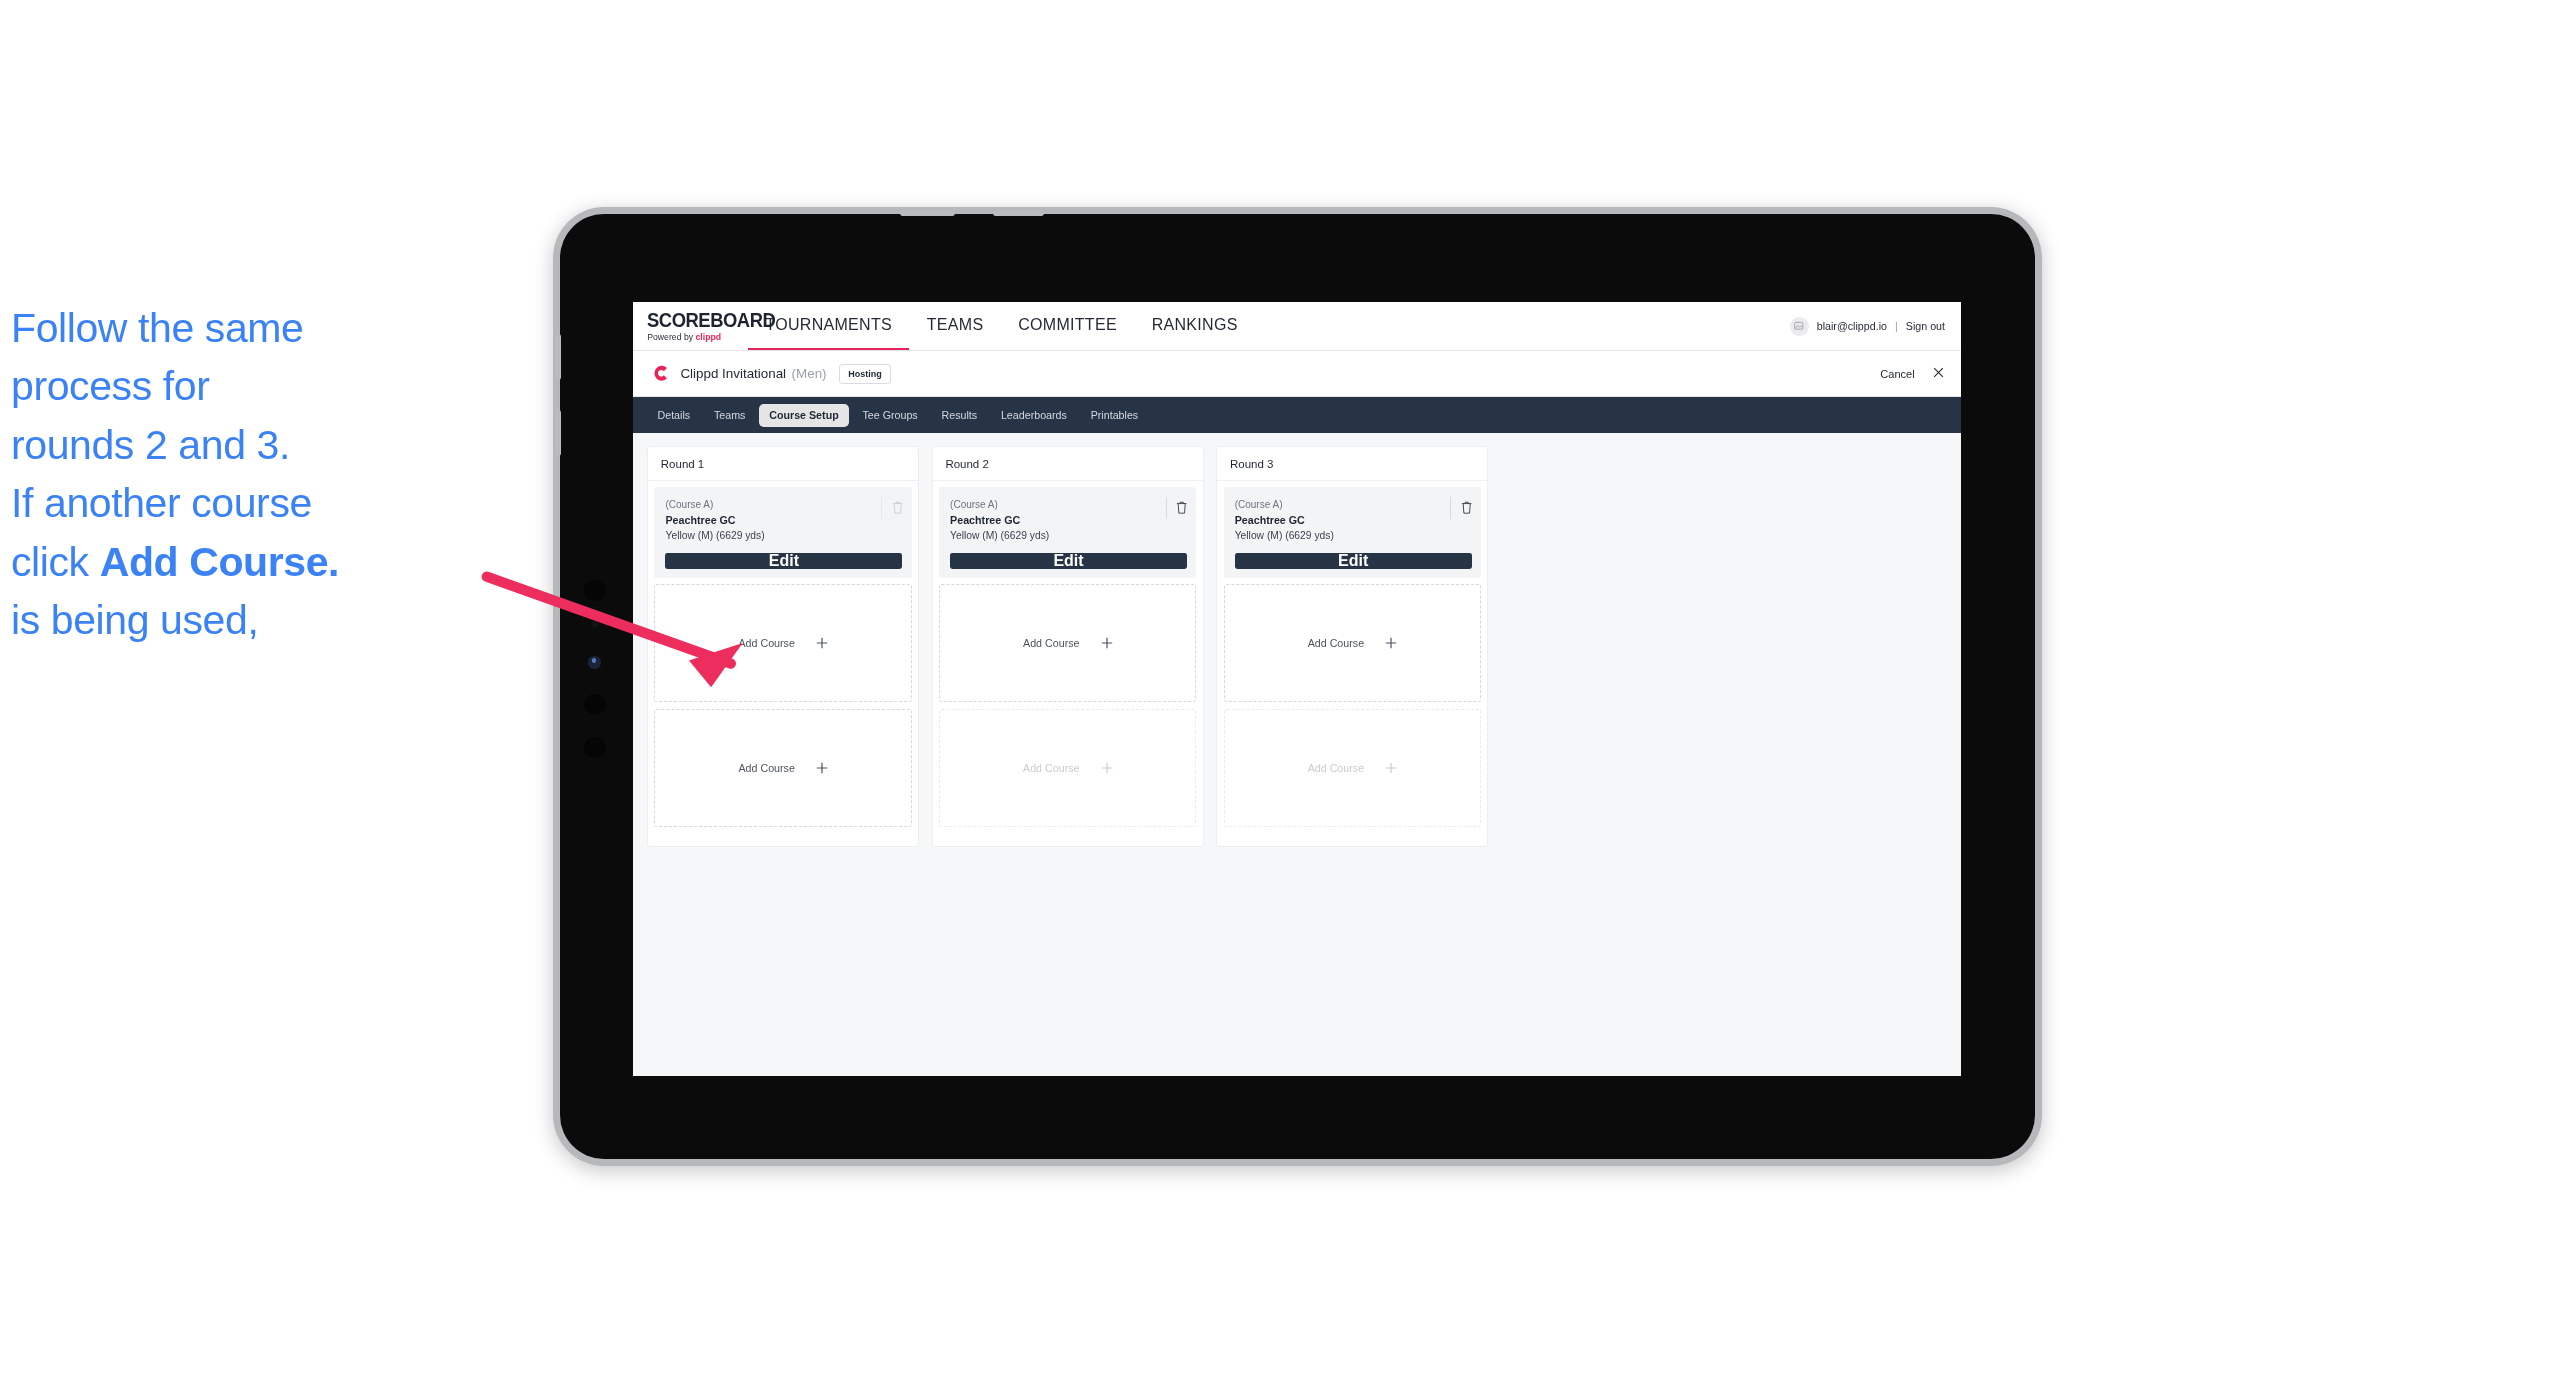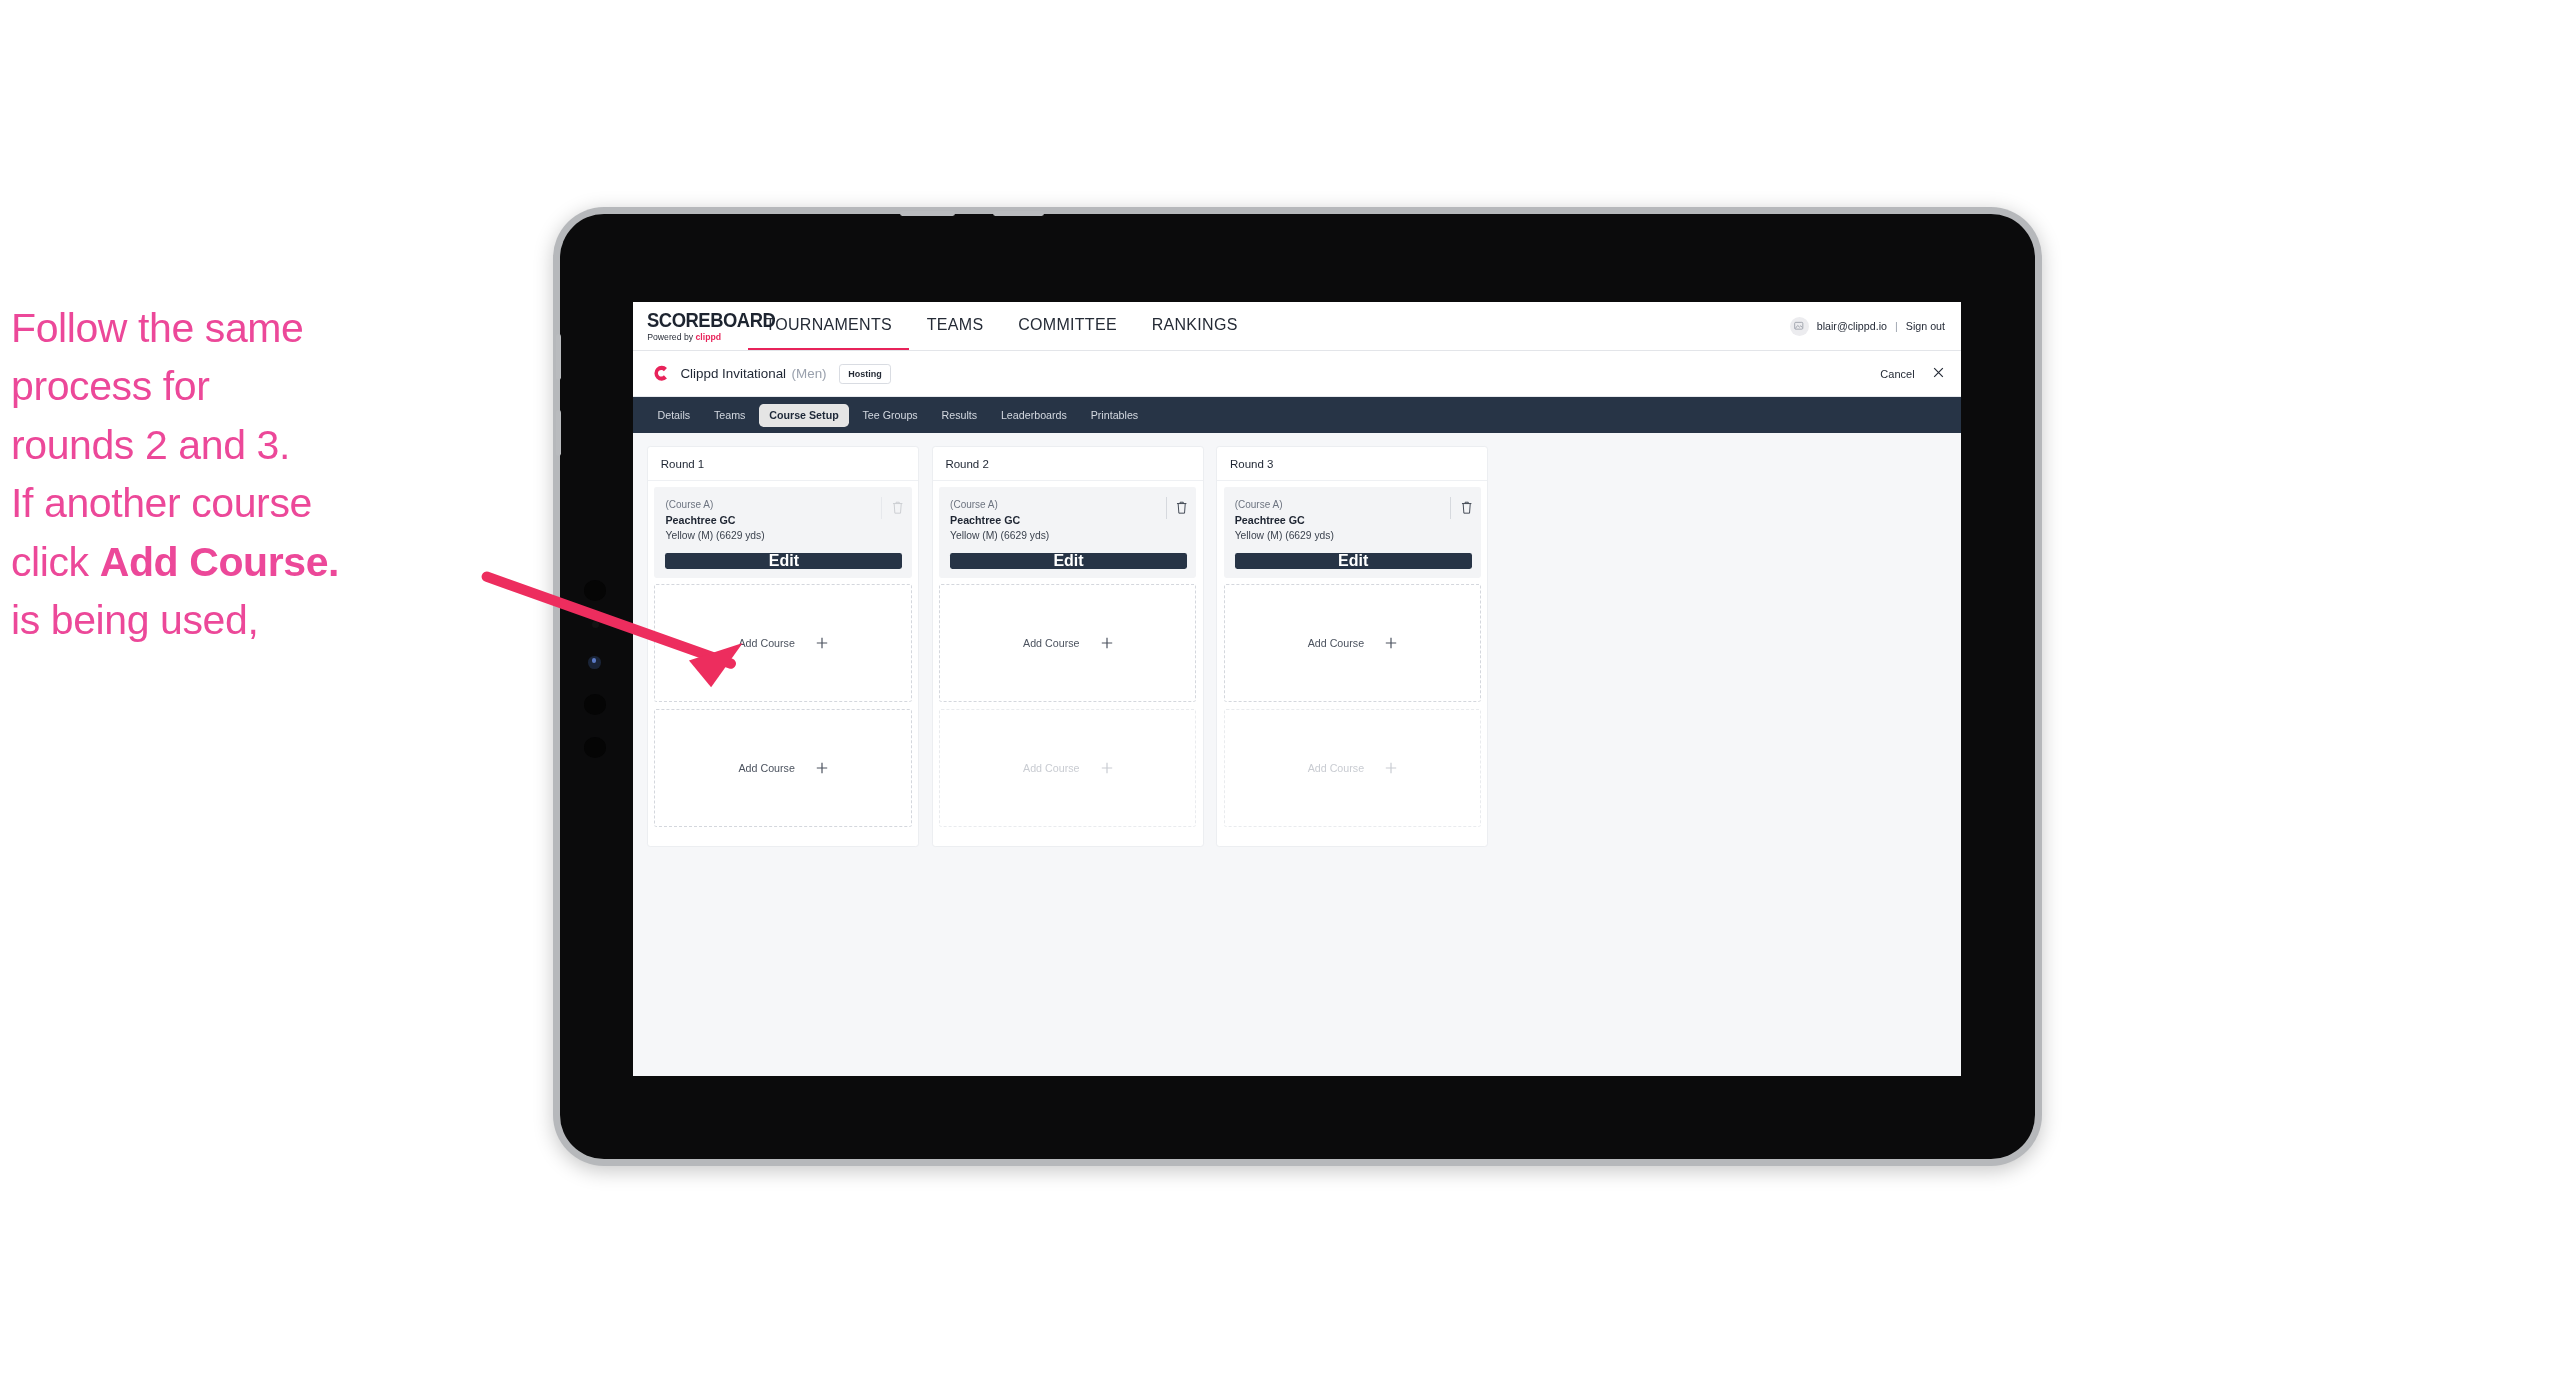--- a/index.html
+++ b/index.html
@@ -11,21 +11,21 @@
   }
   .page { position: relative; width: 2576px; height: 1386px; background:#fff; }
 
   
   .caption {
     position: absolute;
     left: 11px; top: 308px;
     width: 505px;
     font-size: 41px;
     line-height: 1.00;
-    color: #ec4899;
+    color: #3b82f6;
     letter-spacing: -0.4px;
   }
   .caption .ln { display:block; margin-bottom: 17.4px; white-space: nowrap; }
   .caption b { font-weight: 700; }
 
   
   .arrow-svg { position:absolute; left:474px; top:553px; width:332px; height:158px; pointer-events:none; }
 
   
   .device {

